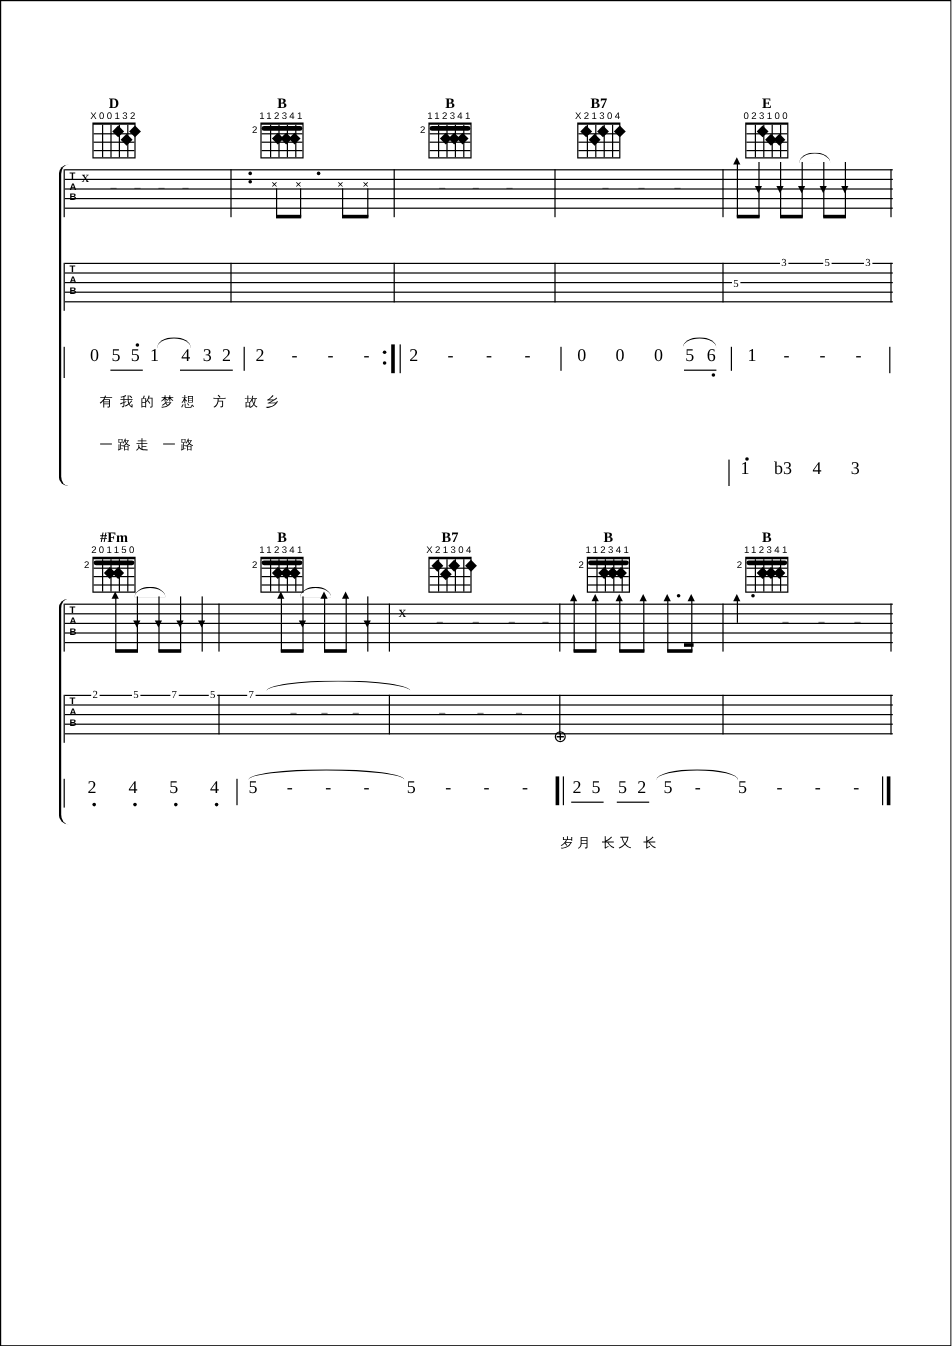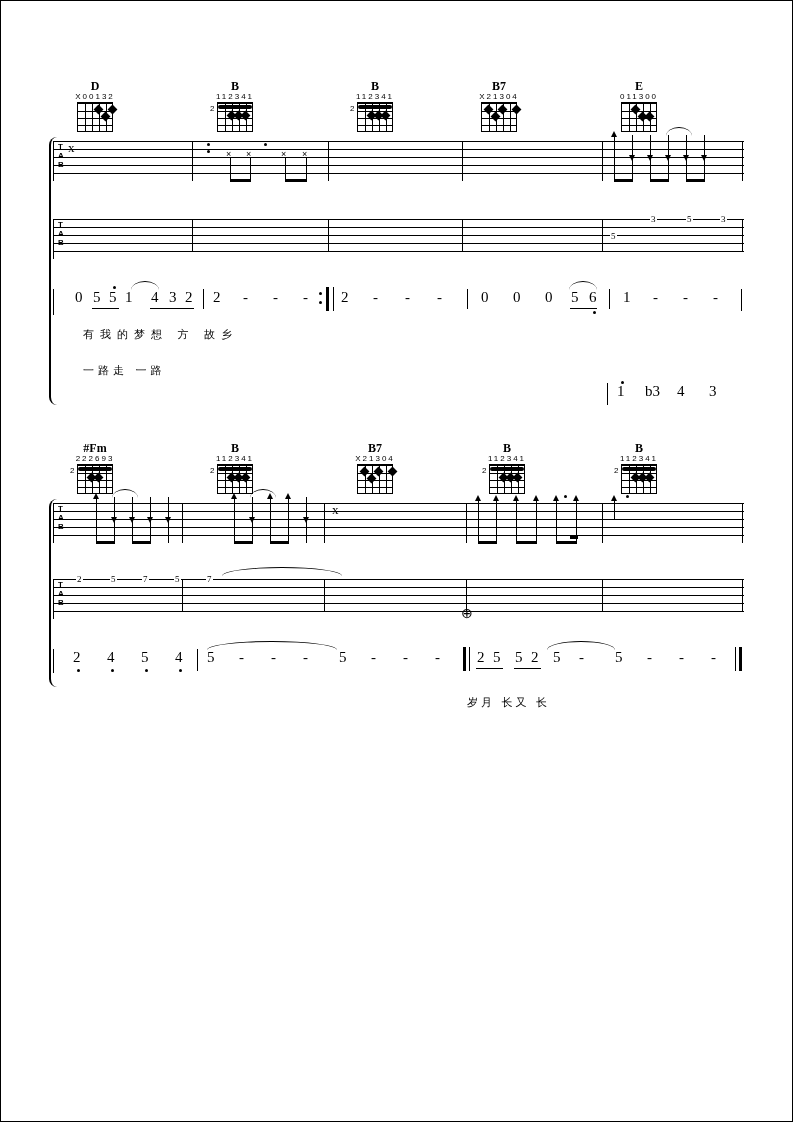--- a/index.html
+++ b/index.html
@@ -124,21 +124,21 @@
           <div class="h" style="top:21px;"></div>
     </div>
     <div class="dot" style="left:12px;top:5px;"></div>
     <div class="dot" style="left:26px;top:5px;"></div>
     <div class="dot" style="left:40px;top:5px;"></div>
     <div class="dot" style="left:19px;top:12px;"></div>
   </div>
 
   <div class="chord" style="left:612px;top:100px;">
     <div class="cname">E</div>
-    <div class="fng">011300</div>
+    <div class="fng">023100</div>
     <div class="grid">
       <div class="v" style="left:7px;"></div>
           <div class="v" style="left:14px;"></div>
       <div class="v" style="left:21px;"></div>
           <div class="v" style="left:28px;"></div>
       <div class="h" style="top:7px;"></div>
           <div class="h" style="top:14px;"></div>
           <div class="h" style="top:21px;"></div>
     </div>
     <div class="dot" style="left:19px;top:5px;"></div>
@@ -283,21 +283,21 @@
     <div class="nn" style="left:708px;top:2px;">3</div>
   </div>
 </div>
 
 <div class="sys" style="left:0;top:370px;width:793px;height:400px;">
 
   <div class="brace" style="left:48px;top:128px;height:188px;"></div>
 
   <div class="chord" style="left:68px;top:92px;">
     <div class="cname">#Fm</div>
-    <div class="fng">222693</div>
+    <div class="fng">201150</div>
     <div class="grid">
       <div class="v" style="left:7px;"></div>
           <div class="v" style="left:14px;"></div>
       <div class="v" style="left:21px;"></div>
           <div class="v" style="left:28px;"></div>
       <div class="h" style="top:7px;"></div>
           <div class="h" style="top:14px;"></div>
           <div class="h" style="top:21px;"></div>
     </div>
     <div class="fretnum" style="left:1px;top:3px;">2</div>

